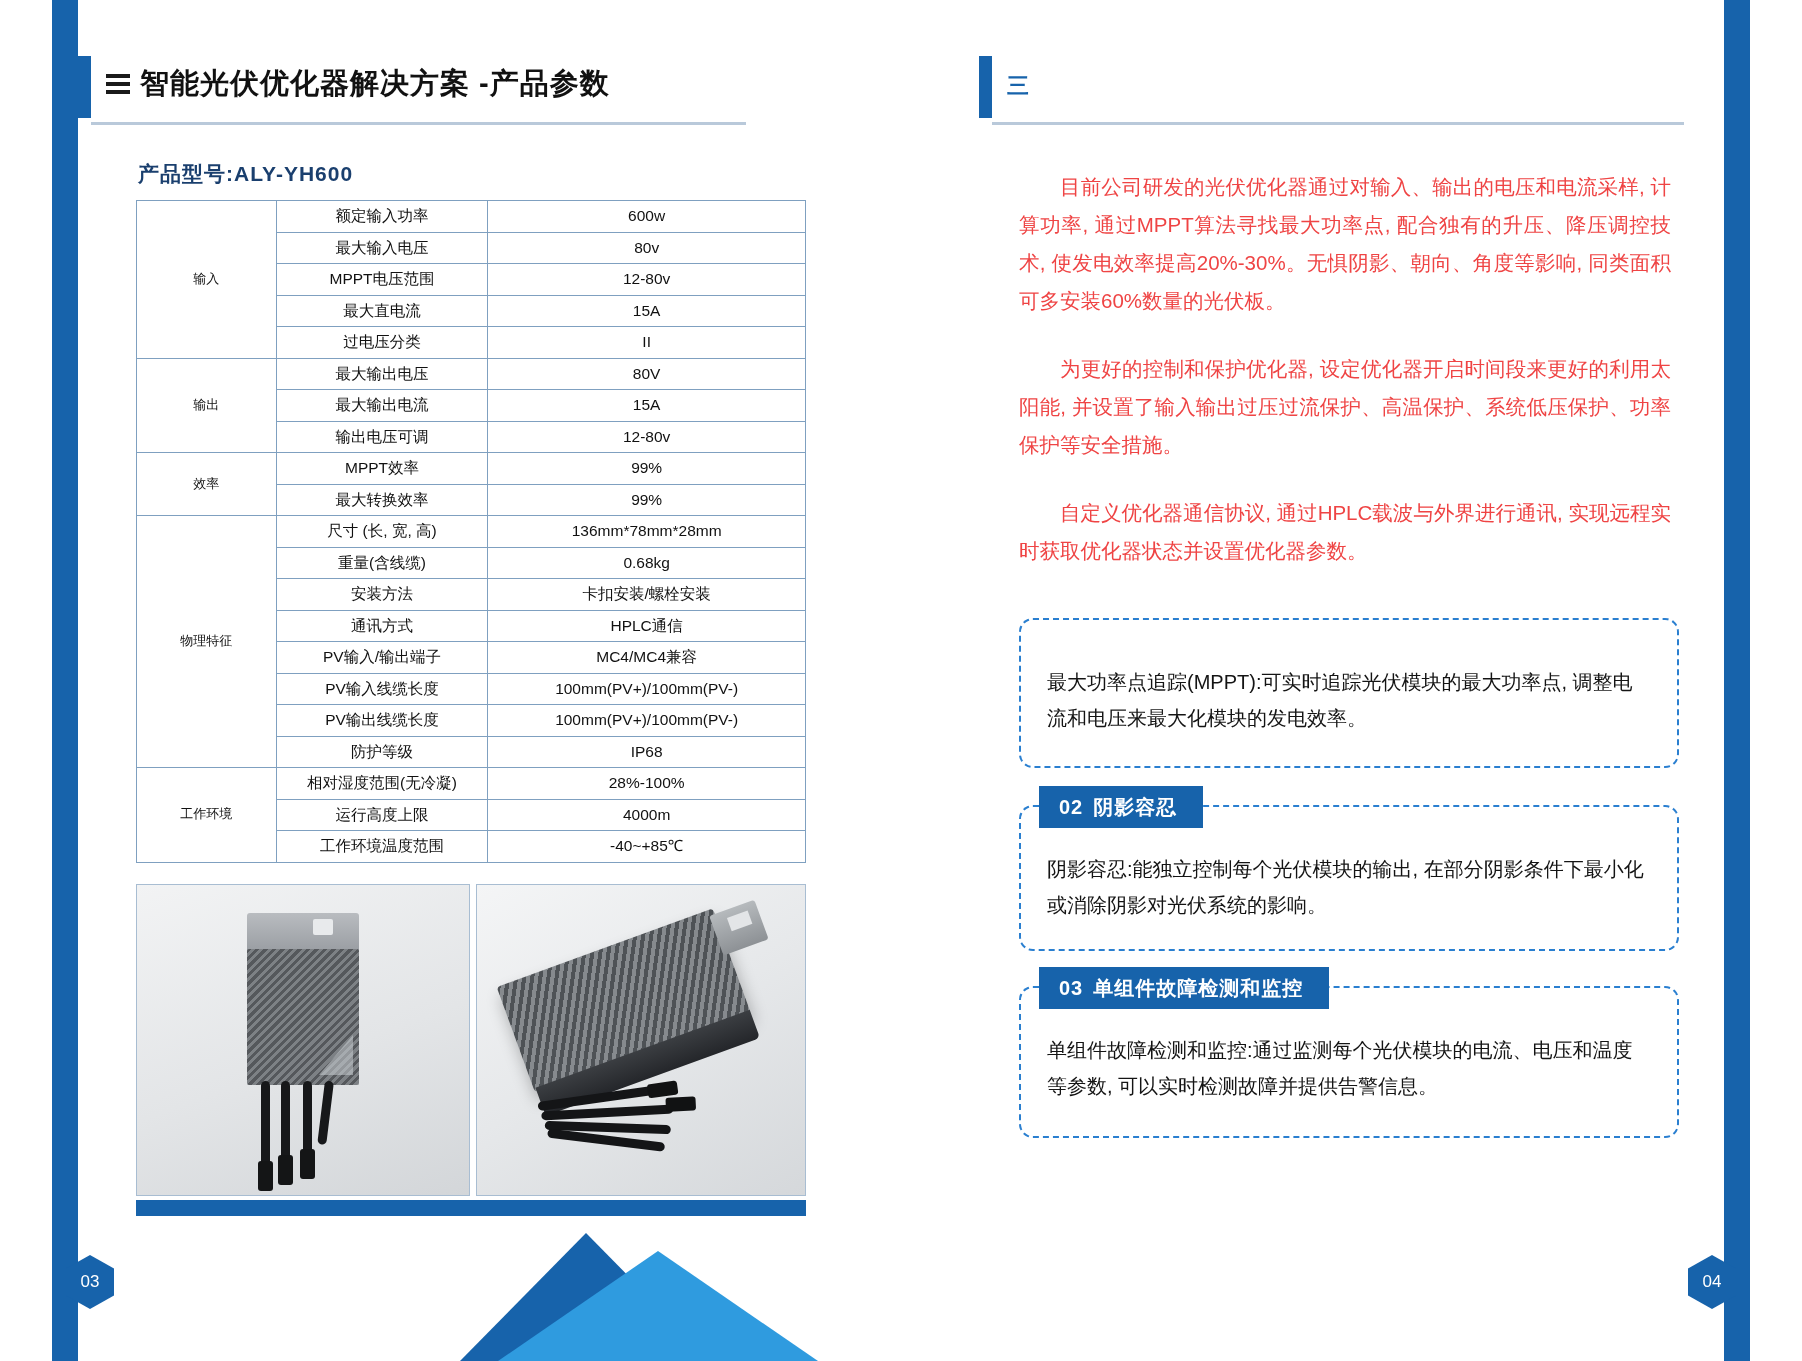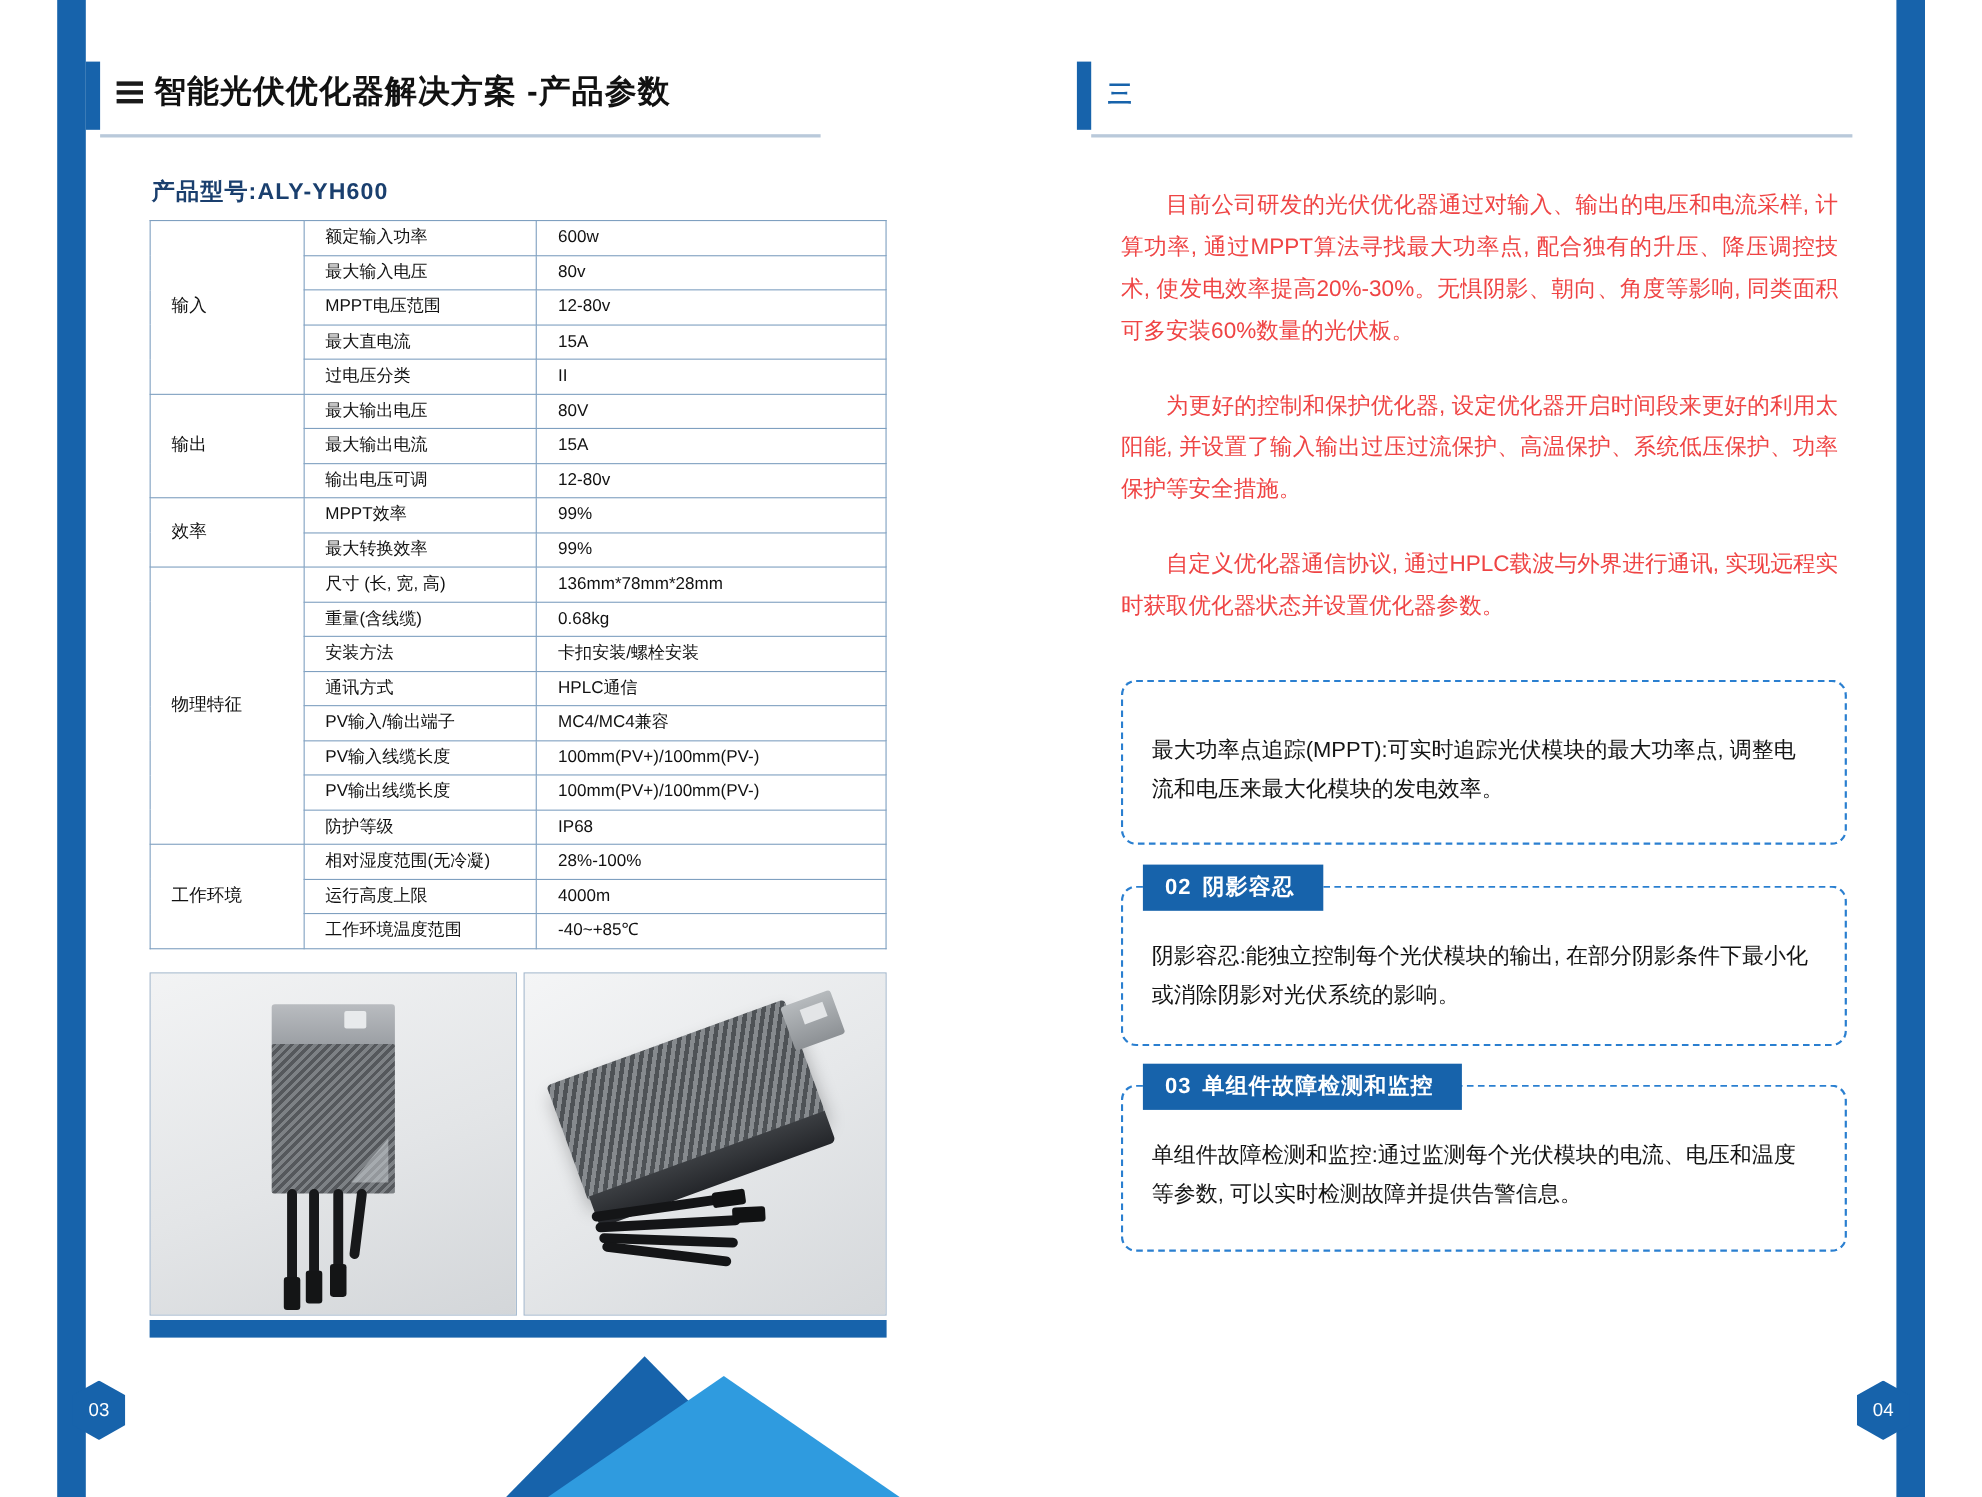--- a/index.html
+++ b/index.html
@@ -110,28 +110,28 @@
     left: 136px;
     top: 200px;
     width: 670px;
     border-collapse: collapse;
     font-size: 15px;
     color: #111;
   }
   .spec-table td {
     border: 1px solid #7fa0c0;
     height: 31.5px;
-    text-align: left;
-    padding: 0 19px;
+    text-align: center;
+    padding: 0 8px;
     font-size: 15.5px;
     line-height: 1.15;
   }
   .spec-table td.cat {
     width: 140px;
-    font-size: 16px;
+    font-size: 13px;
   }
   .spec-table td.name { width: 212px; }
   .spec-table td.val  { width: 318px; }
 
   
   .photos {
     position: absolute;
     left: 136px;
     top: 884px;
     width: 670px;

